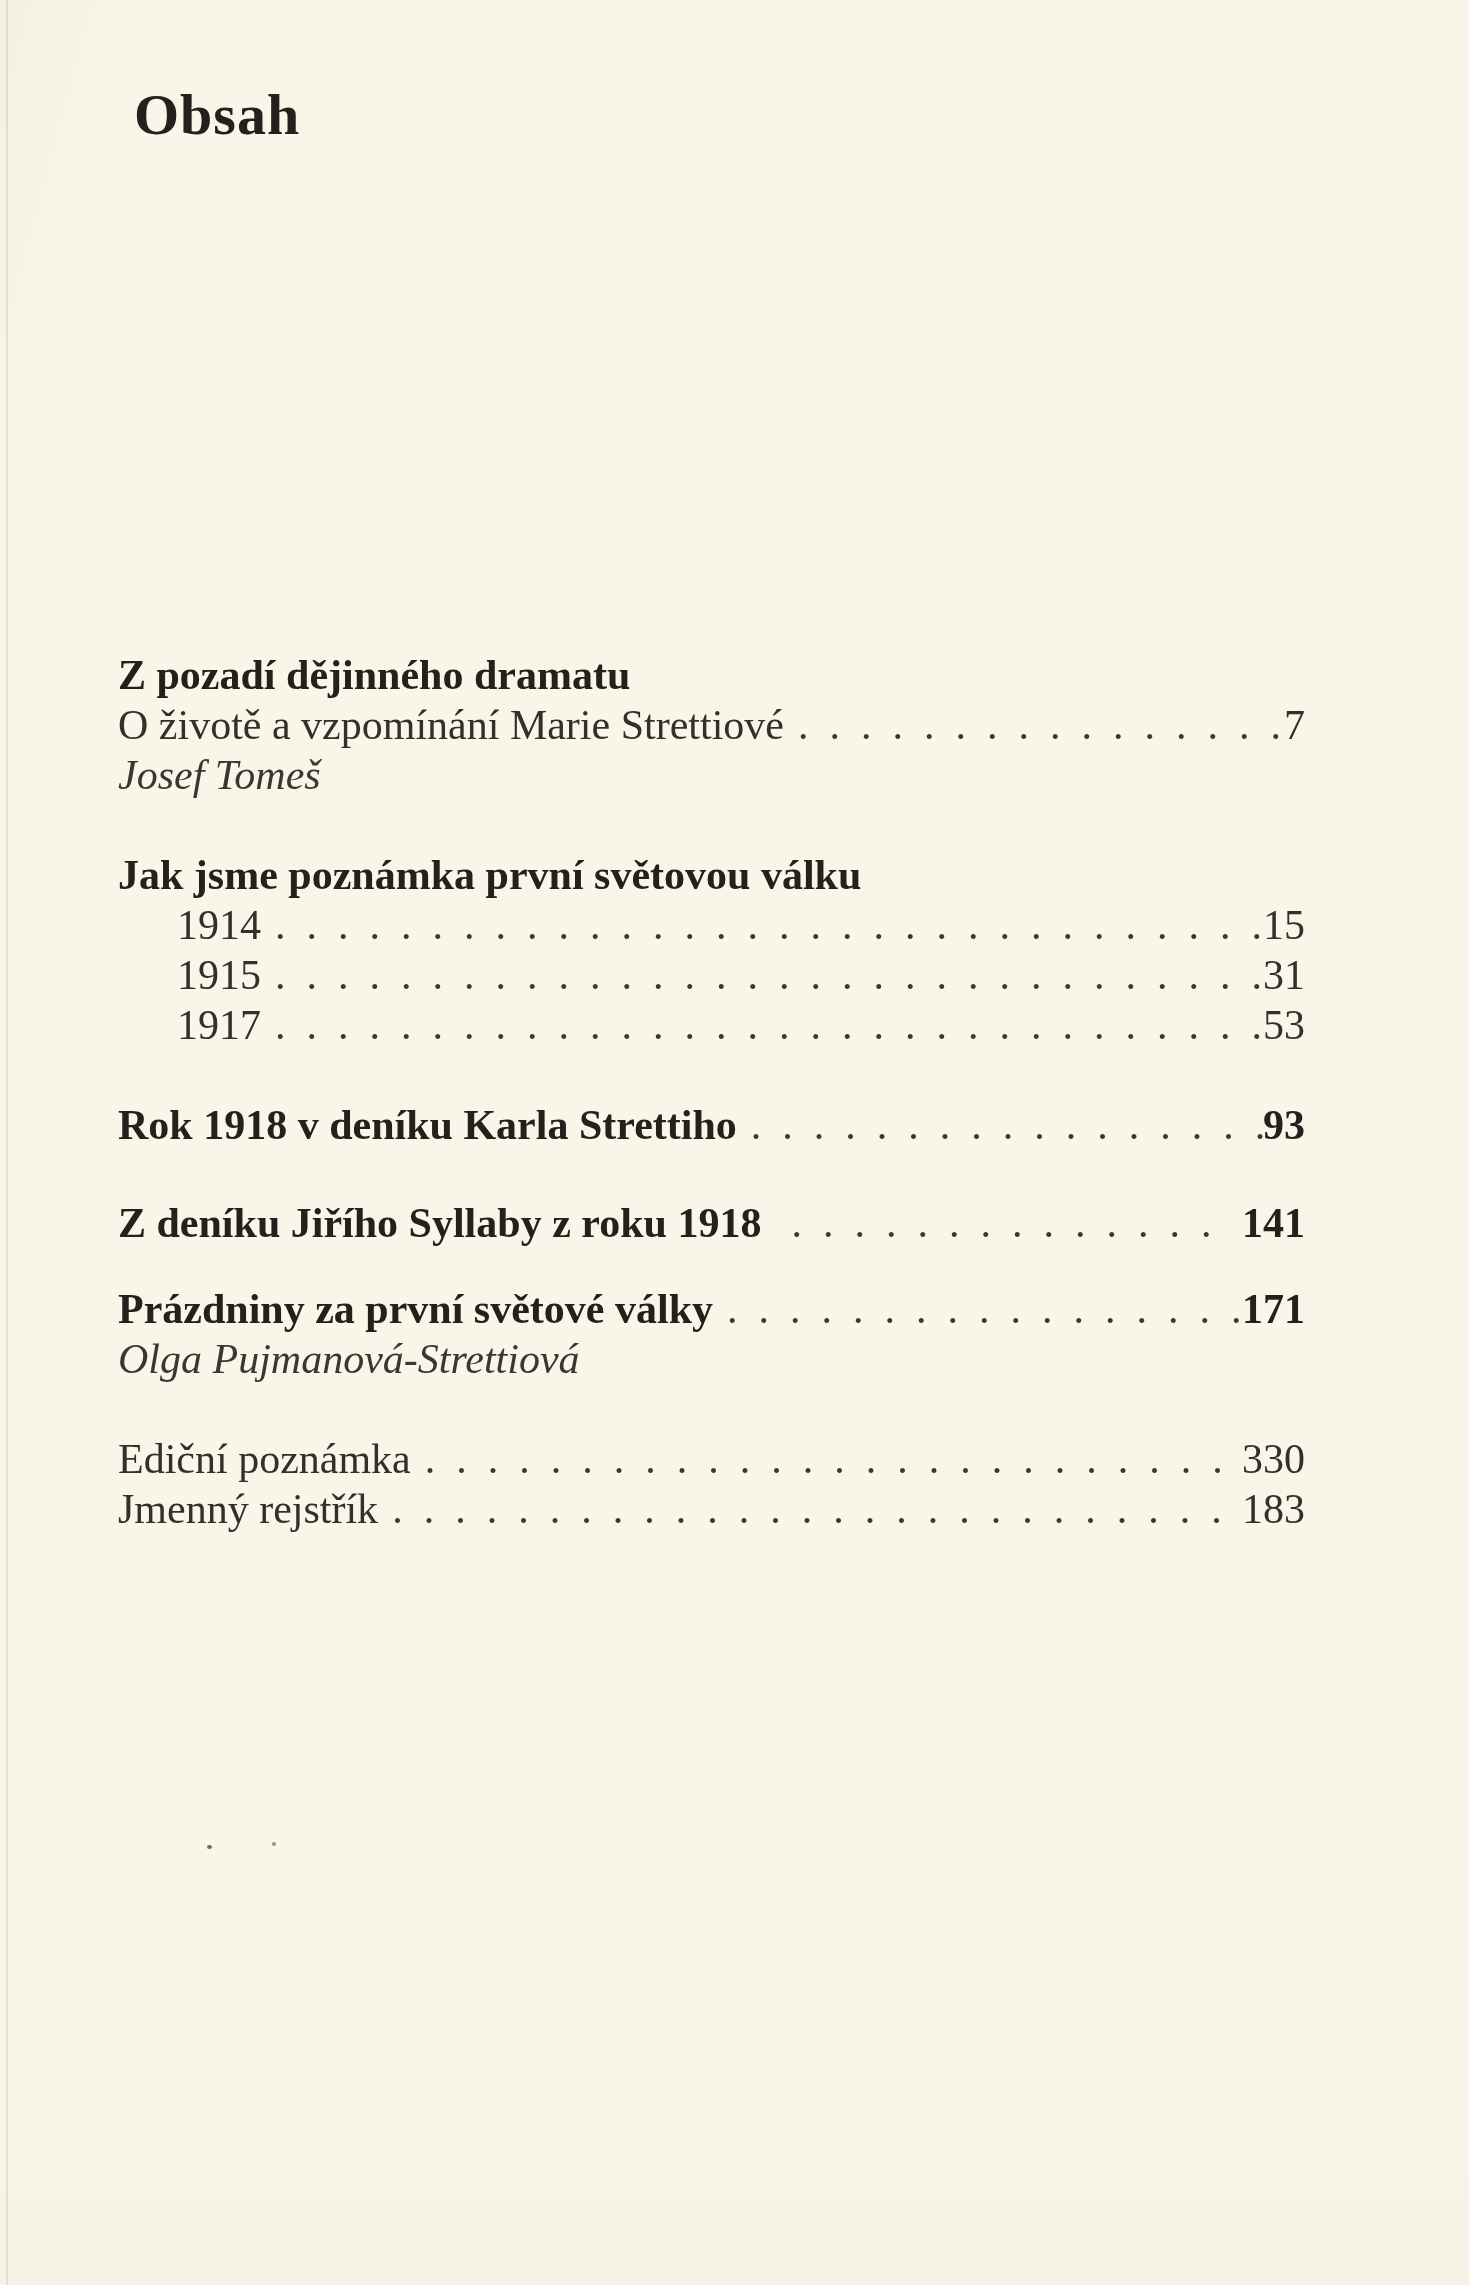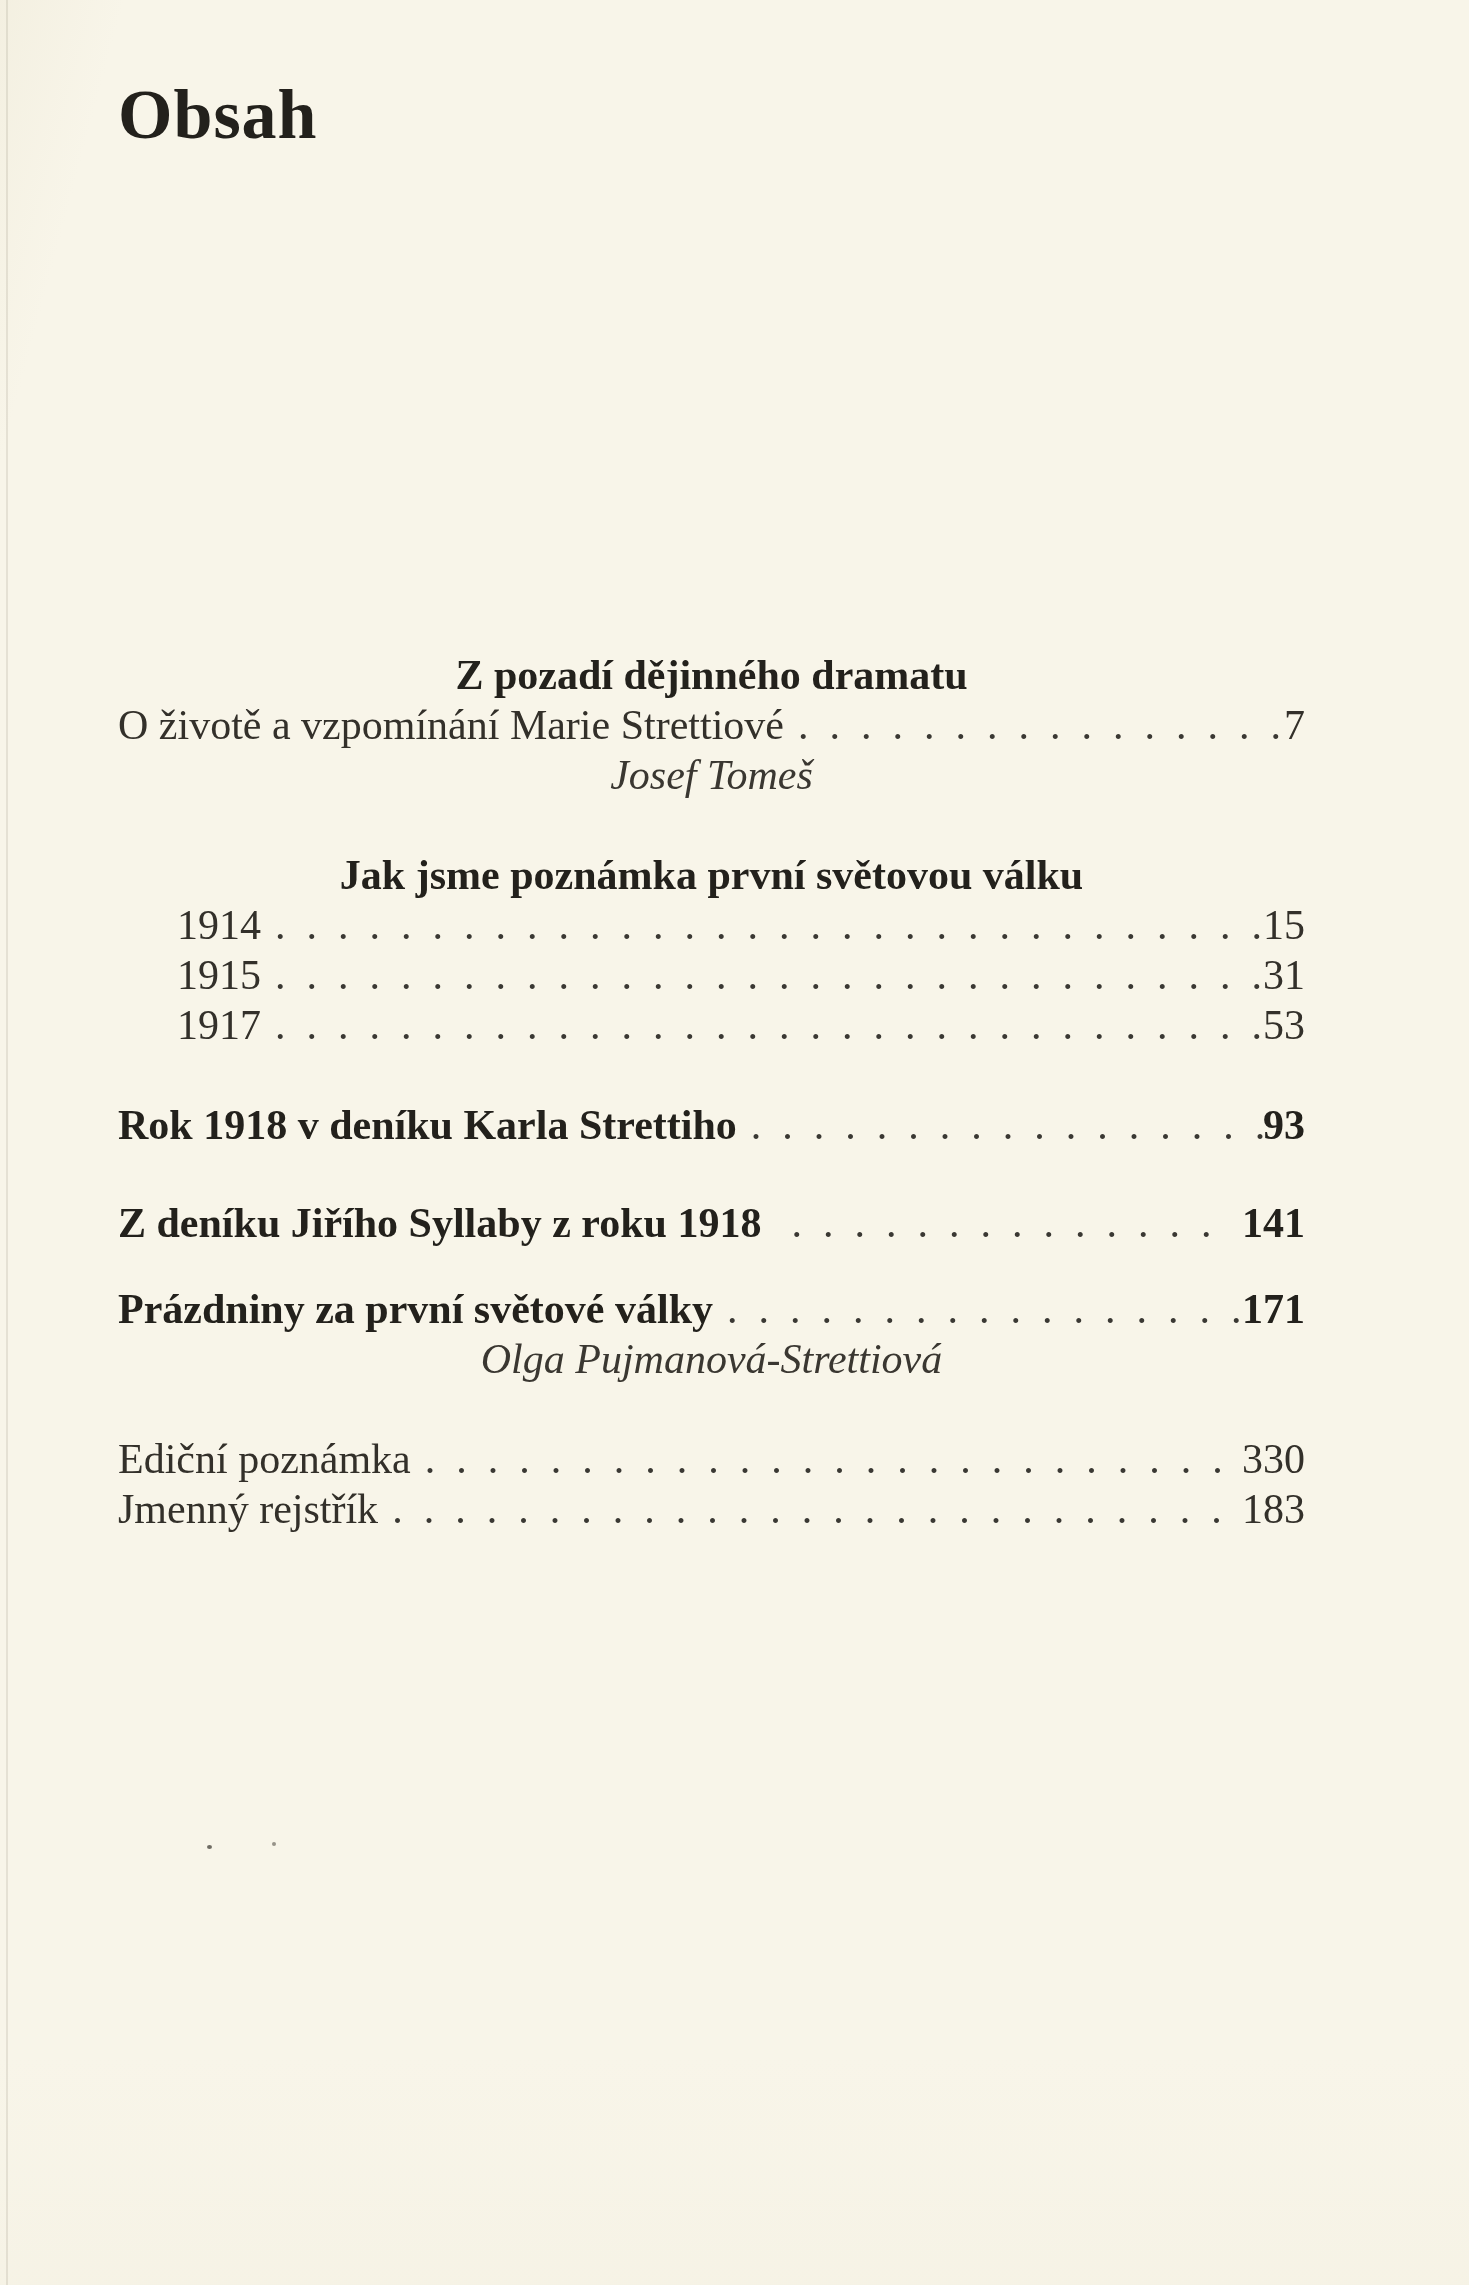--- a/index.html
+++ b/index.html
@@ -23,37 +23,36 @@
   }
   .edge-line {
     position: absolute;
     left: 6px;
     top: 0;
     bottom: 0;
     width: 2px;
     background: rgba(110, 104, 84, 0.14);
   }
   .title {
-    margin: 0 0 490px 0;
-    font-size: 70px;
+    margin: 0 0 490px 16px;
+    font-size: 58px;
     line-height: 90px;
     font-weight: bold;
     letter-spacing: 1px;
     color: #23211c;
   }
   .toc {
     width: 100%;
   }
   .row {
     display: flex;
     align-items: baseline;
     font-size: 42px;
     line-height: 50px;
     white-space: nowrap;
-    justify-content: center;
   }
   .row .label {
     flex: 0 0 auto;
   }
   .bold {
     font-weight: bold;
     color: #23211c;
   }
   .italic {
     font-style: italic;

